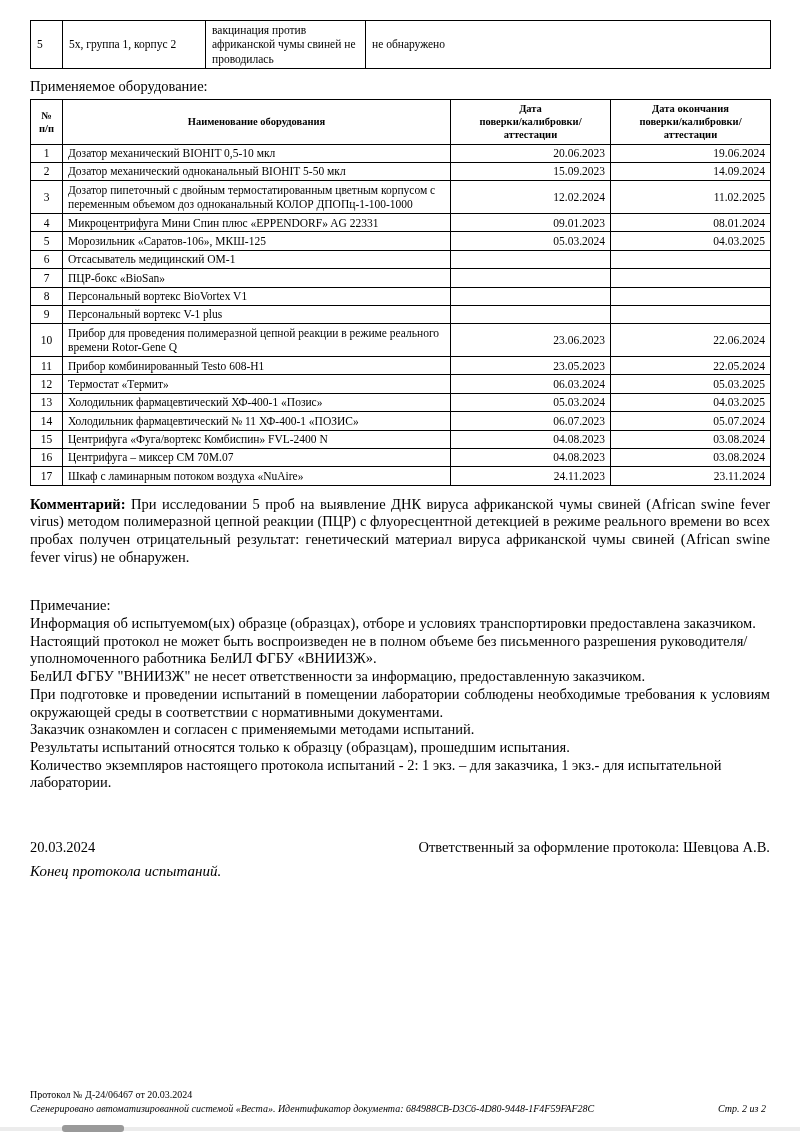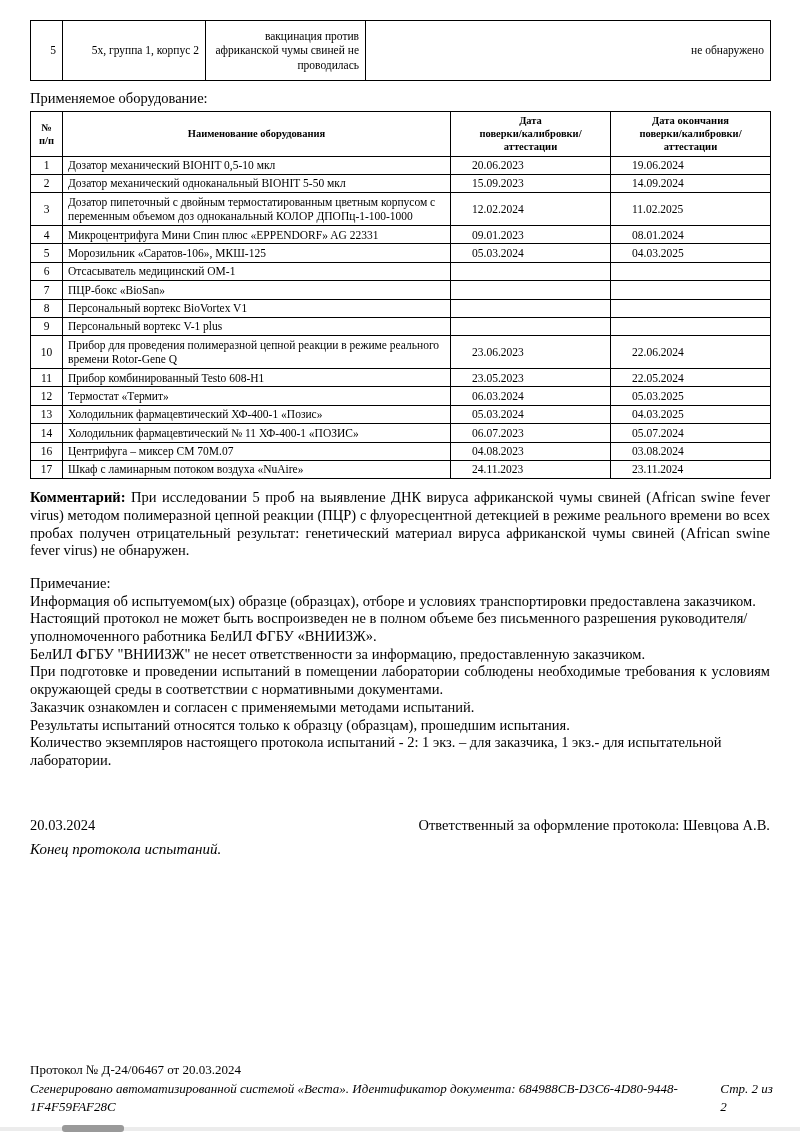--- a/index.html
+++ b/index.html
@@ -13,59 +13,59 @@
     position: absolute; top: 0; left: 0;
     width: 800px; height: 1132px;
     padding: 20px 30px 0 30px;
     box-sizing: border-box;
   }
   table { border-collapse: collapse; table-layout: fixed; width: 740px; }
   td, th { border: 1px solid #000; overflow: hidden; }
 
   .top-table td {
     font-size: 11.5px; line-height: 1.25;
-    text-align: right; vertical-align: middle;
-    padding: 8px 6px;
+    text-align: left; vertical-align: middle;
+    padding: 2px 6px;
   }
 
   .section-title { font-size: 14.5px; margin: 9px 0 4px 0; }
 
   .equip-table th {
     font-size: 10.5px; line-height: 1.25; font-weight: bold;
     text-align: center; vertical-align: middle;
     padding: 2px 3px; white-space: pre-line;
   }
   .equip-table td {
     font-size: 11.5px; line-height: 1.25;
     padding: 1.5px 5px; vertical-align: middle;
   }
   .equip-table td.c-num  { text-align: center; padding: 1.5px 2px; }
   .equip-table td.c-name { text-align: left; }
-  .equip-table td.c-date { text-align: left; padding-left: 21px; }
+  .equip-table td.c-date { text-align: right; padding-left: 21px; }
 
   .comment {
     font-size: 14.5px; line-height: 1.22;
     text-align: justify; margin-top: 10px;
   }
   .comment .lbl { font-weight: bold; }
 
-  .notes { margin-top: 15px; }
+  .notes { margin-top: 31px; }
   .notes p { font-size: 14.5px; line-height: 1.22; margin: 0; }
   .notes p.justify { text-align: justify; }
   .notes p.bold { font-weight: normal; }
 
   .sig-row {
     display: flex; justify-content: space-between;
     margin-top: 47px; font-size: 14.5px;
   }
   .end-line { font-size: 15px; margin-top: 7px; font-style: italic; }
 
   .footer {
-    position: absolute; left: 30px; right: 21px; bottom: 16px;
-    font-size: 13px; line-height: 1.4;
+    position: absolute; left: 30px; right: 34px; bottom: 16px;
+    font-size: 10px; line-height: 1.4;
   }
   .footer-row2 { display: flex; justify-content: space-between; font-style: italic; }
 
   .scrollbar-track {
     position: absolute; left: 0; bottom: 1px;
     width: 100%; height: 4px; background: #ececec;
   }
   .scrollbar-thumb {
     position: absolute; left: 62px; bottom: 0;
     width: 62px; height: 7px; background: #9a9a9a; border-radius: 3px;
@@ -192,20 +192,26 @@
           <td class="c-date">05.03.2024</td>
           <td class="c-date">04.03.2025</td>
         </tr>
         <tr>
           <td class="c-num">14</td>
           <td class="c-name">Холодильник фармацевтический № 11 ХФ-400-1 «ПОЗИС»</td>
           <td class="c-date">06.07.2023</td>
           <td class="c-date">05.07.2024</td>
         </tr>
         <tr>
+          <td class="c-num">15</td>
+          <td class="c-name">Центрифуга «Фуга/вортекс Комбиспин» FVL-2400 N</td>
+          <td class="c-date">04.08.2023</td>
+          <td class="c-date">03.08.2024</td>
+        </tr>
+        <tr>
           <td class="c-num">16</td>
           <td class="c-name">Центрифуга – миксер СМ 70М.07</td>
           <td class="c-date">04.08.2023</td>
           <td class="c-date">03.08.2024</td>
         </tr>
         <tr>
           <td class="c-num">17</td>
           <td class="c-name">Шкаф с ламинарным потоком воздуха «NuAire»</td>
           <td class="c-date">24.11.2023</td>
           <td class="c-date">23.11.2024</td>

